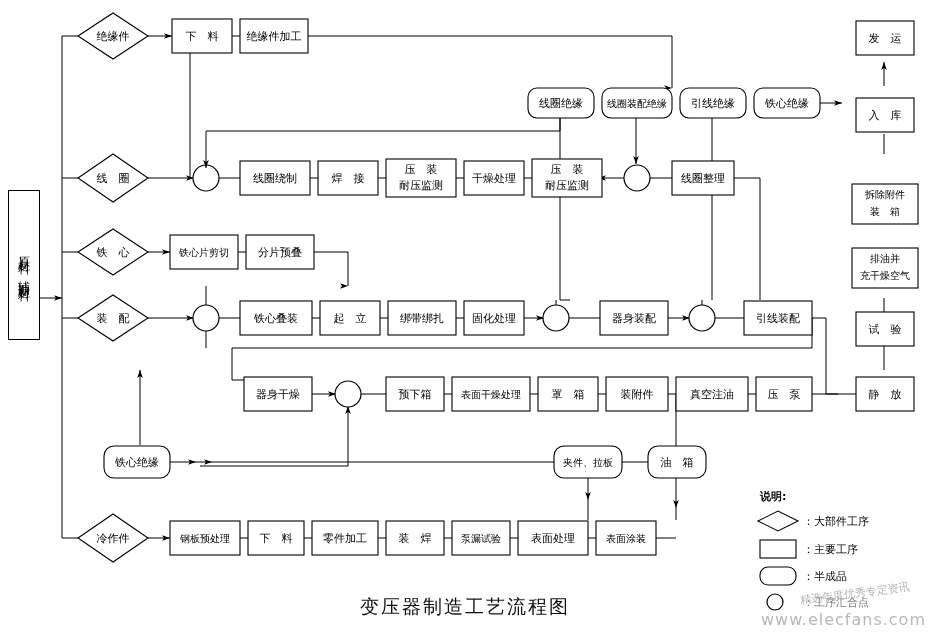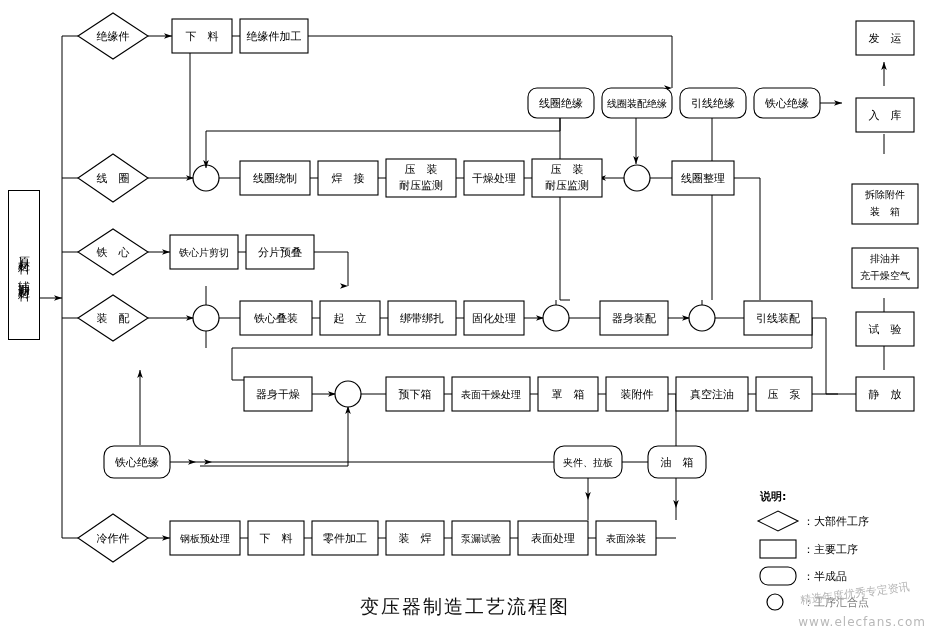--- a/index.html
+++ b/index.html
@@ -18,21 +18,21 @@
   .title{font-family:"DejaVu Serif","Liberation Serif",serif;
          font-size:19px;fill:#111;text-anchor:middle;letter-spacing:2px;}
   .legend-h{font-size:11px;fill:#000;text-anchor:start;font-weight:bold;}
   .legend-t{font-size:11px;fill:#000;text-anchor:start;}
   .vert-box{position:absolute;border:1px solid #000;background:#fff;
             box-sizing:border-box;display:flex;align-items:center;
             justify-content:center;}
   .vert-text{writing-mode:vertical-rl;text-orientation:upright;
              font-size:12px;line-height:1.35;letter-spacing:3px;color:#000;
              font-family:"DejaVu Sans","Liberation Sans",sans-serif;}
-  .wm{position:absolute;right:4px;bottom:4px;font-size:12px;color:#b8b8b8;
+  .wm{position:absolute;right:4px;bottom:4px;font-size:16px;color:#b8b8b8;
       letter-spacing:1px;font-family:"DejaVu Sans","Liberation Sans",sans-serif;}
   .wm2{position:absolute;left:800px;top:586px;font-size:11px;color:#9a9a9a;
        transform:rotate(-7deg);font-family:"DejaVu Sans","Liberation Sans",sans-serif;
        opacity:.75;white-space:nowrap;}
 </style>
 </head>
 <body>
 
 <div id="stage">
 

